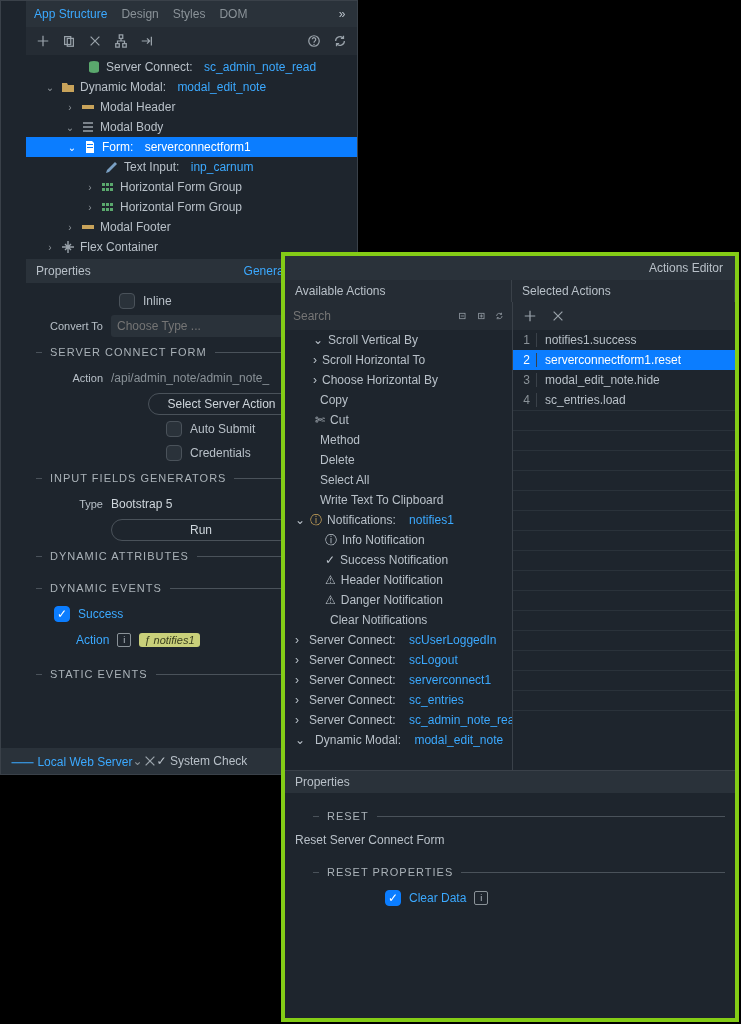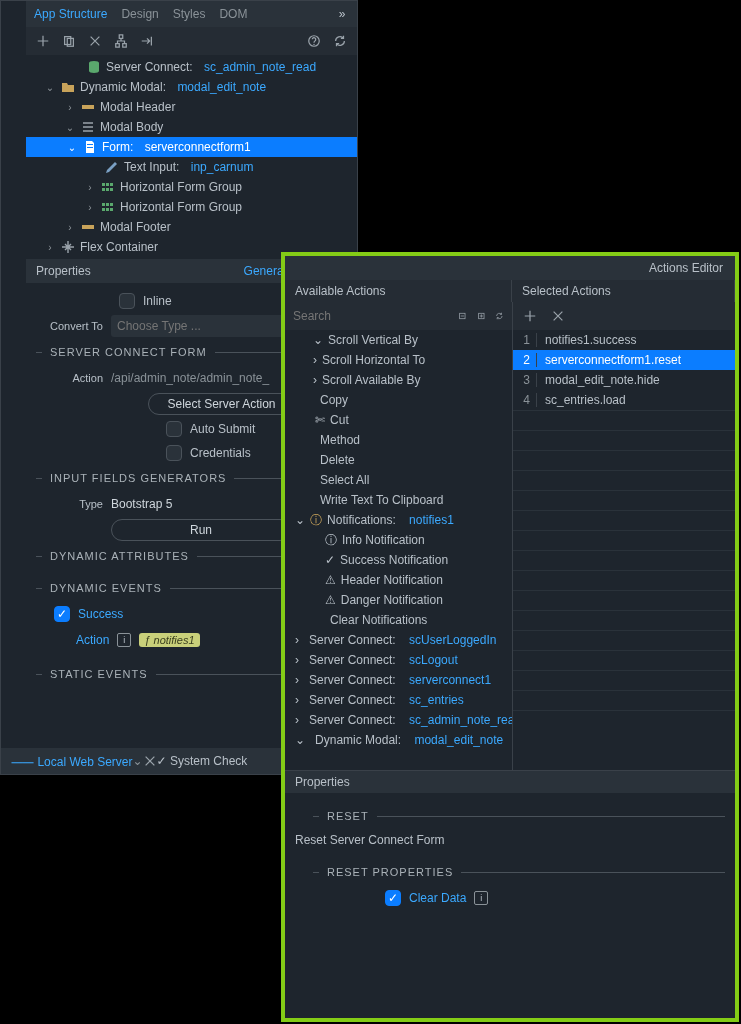--- a/index.html
+++ b/index.html
@@ -342,21 +342,21 @@
         <div class="act-row" style="padding-left:28px">
             <span class="chev">⌄</span>
             <span>Scroll Vertical By</span>
           </div>
         <div class="act-row" style="padding-left:28px">
             <span class="chev">›</span>
             <span>Scroll Horizontal To</span>
           </div>
         <div class="act-row" style="padding-left:28px">
             <span class="chev">›</span>
-            <span>Scroll Available By</span>
+            <span>Choose Horizontal By</span>
           </div>
         <div class="act-row" style="padding-left:30px">
             <span class="glyph"><svg viewBox="0 0 16 16">
                 <rect class="stroke" x="3" y="3" width="7" height="8"></rect>
                 <rect class="stroke" x="6" y="5" width="7" height="8"></rect>
               </svg></span>
             <span>Copy</span>
           </div>
         <div class="act-row" style="padding-left:30px">
             <span class="glyph">✄</span>

